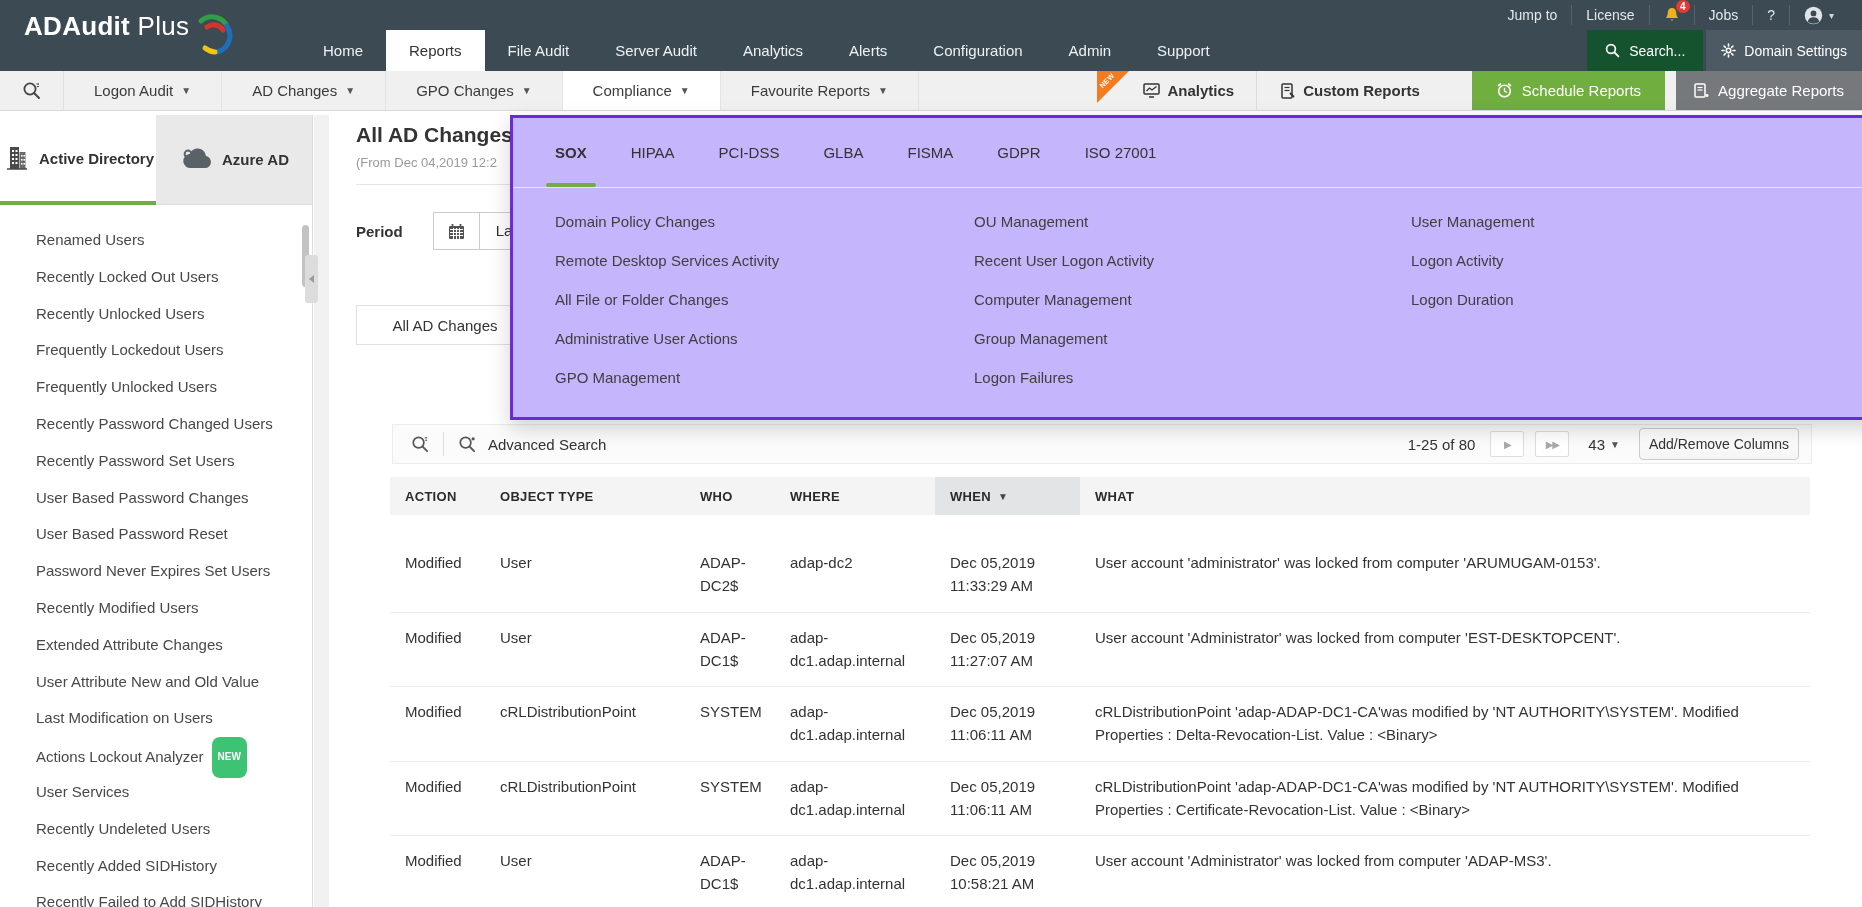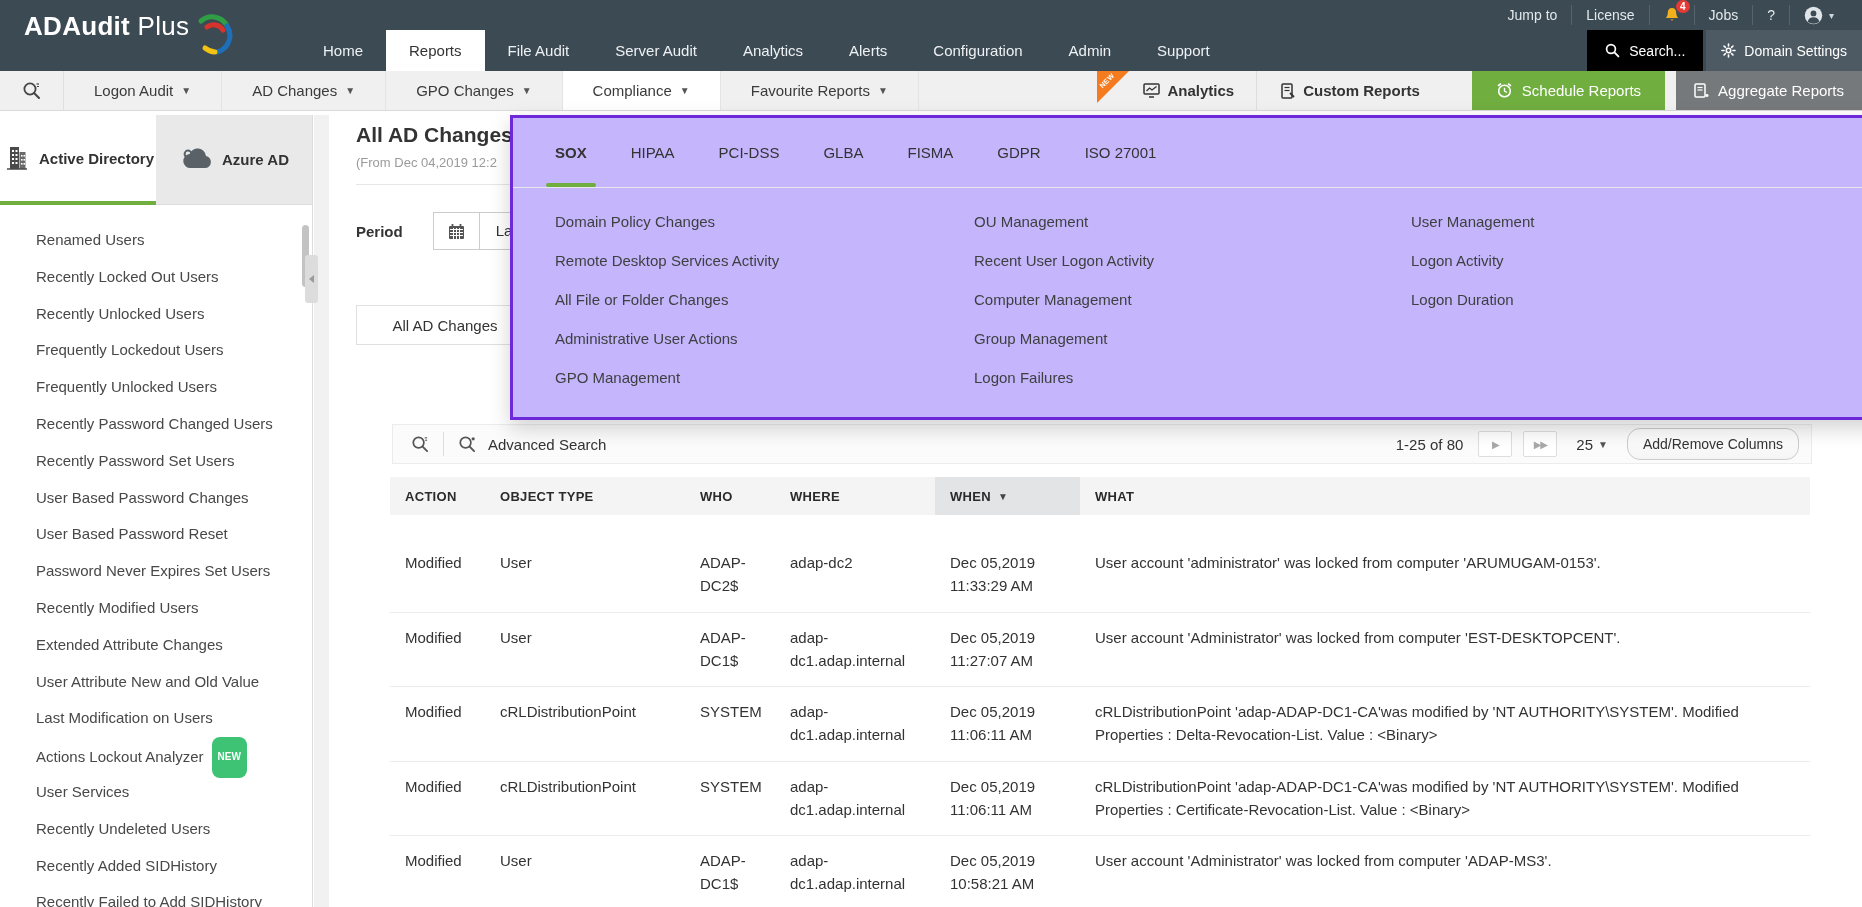--- a/index.html
+++ b/index.html
@@ -16,21 +16,21 @@
                color:#e3e8ea; font-size:14px; border-left:1px solid rgba(255,255,255,.14); cursor:pointer; }
   .util-item:first-child { border-left:none; }
   .bell-wrap { position:relative; display:inline-block; }
   .bell-badge { position:absolute; top:-7px; right:-10px; background:#e53935; color:#fff; font-size:10px;
                 font-weight:bold; border-radius:8px; padding:1px 4px; line-height:11px; }
   .caret { font-size:10px; color:#cfd6da; }
   .topbar-row2 { height:41px; display:flex; align-items:stretch; padding-left:300px; }
   .nav-item { display:flex; align-items:center; padding:0 23px; color:#eef1f3; font-size:15px; cursor:pointer; }
   .nav-item.active { background:#fff; color:#333; }
   .tb-spacer { flex:1; }
-  .hdr-search { display:flex; align-items:center; gap:9px; padding:0 18px; background:#000000; color:#fff;
+  .hdr-search { display:flex; align-items:center; gap:9px; padding:0 18px; background:#14532d; color:#fff;
                 font-size:14px; margin-right:3px; cursor:text; }
   .hdr-domain { display:flex; align-items:center; gap:8px; padding:0 15px; background:#4d5a63; color:#fff;
                 font-size:14px; cursor:pointer; }
 
   
   .subnav { position:absolute; left:0; top:71px; width:1862px; height:40px; background:#f0f0f0;
             border-bottom:1px solid #d9d9d9; display:flex; align-items:stretch; z-index:20; }
   .subnav-search { width:64px; display:flex; align-items:center; justify-content:center;
                    border-right:1px solid #e0e0e0; cursor:pointer; }
   .menu-item { display:flex; align-items:center; gap:8px; padding:0 30px; font-size:15px; color:#3b3b3b;
@@ -96,22 +96,22 @@
              border:1px solid #ececec; display:flex; align-items:center; padding:0 12px; z-index:3; }
   .tb-icon { display:flex; align-items:center; justify-content:center; width:30px; cursor:pointer; }
   .tb-divider { width:1px; height:24px; background:#ddd; margin:0 8px; }
   .adv-label { font-size:15px; color:#333; margin-left:6px; cursor:pointer; }
   .toolbar-right { margin-left:auto; display:flex; align-items:center; gap:11px; }
   .range-label { font-size:15px; color:#333; margin-right:4px; }
   .pg-btn { width:34px; height:26px; border:1px solid #ddd; background:#fff; display:flex; align-items:center;
             justify-content:center; color:#a9a9a9; font-size:10px; cursor:pointer; border-radius:2px;
             letter-spacing:-1px; }
   .page-size { font-size:15px; color:#333; display:flex; align-items:center; gap:5px; margin:0 8px; cursor:pointer; }
-  .add-remove { border:1px solid #ccc; background:linear-gradient(#fff,#f5f5f5); padding:7px 15px;
-                font-size:14px; color:#333; border-radius:13px; cursor:pointer; white-space:nowrap; }
+  .add-remove { border:1px solid #ccc; background:linear-gradient(#fff,#f5f5f5); padding:7px 9px;
+                font-size:14px; color:#333; border-radius:4px; cursor:pointer; white-space:nowrap; }
 
   
   .grid-cols { display:grid; grid-template-columns:95px 200px 90px 160px 145px 1fr; }
   .table-head { position:absolute; left:390px; top:477px; width:1420px; height:38px; background:#f4f4f4;
                 z-index:3; font-size:13px; font-weight:bold; color:#2b2b2b; letter-spacing:.3px; }
   .th { display:flex; align-items:center; padding-left:15px; cursor:pointer; }
   .th.sorted { background:#e2e4e6; gap:7px; }
   .sort-caret { font-size:10px; color:#444; }
   .table-body { position:absolute; left:390px; top:538px; width:1420px; bottom:0; overflow:hidden; z-index:3; }
   .tr { border-bottom:1px solid #ececec; padding:13px 0 14px; font-size:15px; color:#333; line-height:1.55; }
@@ -418,21 +418,21 @@
         <line x1="12.3" y1="12.3" x2="17" y2="17" stroke="#555" stroke-width="2" stroke-linecap="round"></line>
         <circle cx="16" cy="4" r="1.7" fill="#555"></circle>
       </svg>
   </span>
   <span class="adv-label">Advanced Search</span>
   <span class="toolbar-right">
     <span class="range-label">1-25 of 80</span>
     <span class="pg-btn">▶</span>
     <span class="pg-btn">▶▶</span>
     <span class="page-size">
-      <span>25</span>
+      <span>43</span>
         <span class="menu-caret">▼</span>
     </span>
     <span class="add-remove">Add/Remove Columns</span>
   </span>
 </div>
 
 <div class="table-head grid-cols">
   <div class="th">ACTION</div>
   <div class="th">OBJECT TYPE</div>
   <div class="th">WHO</div>

